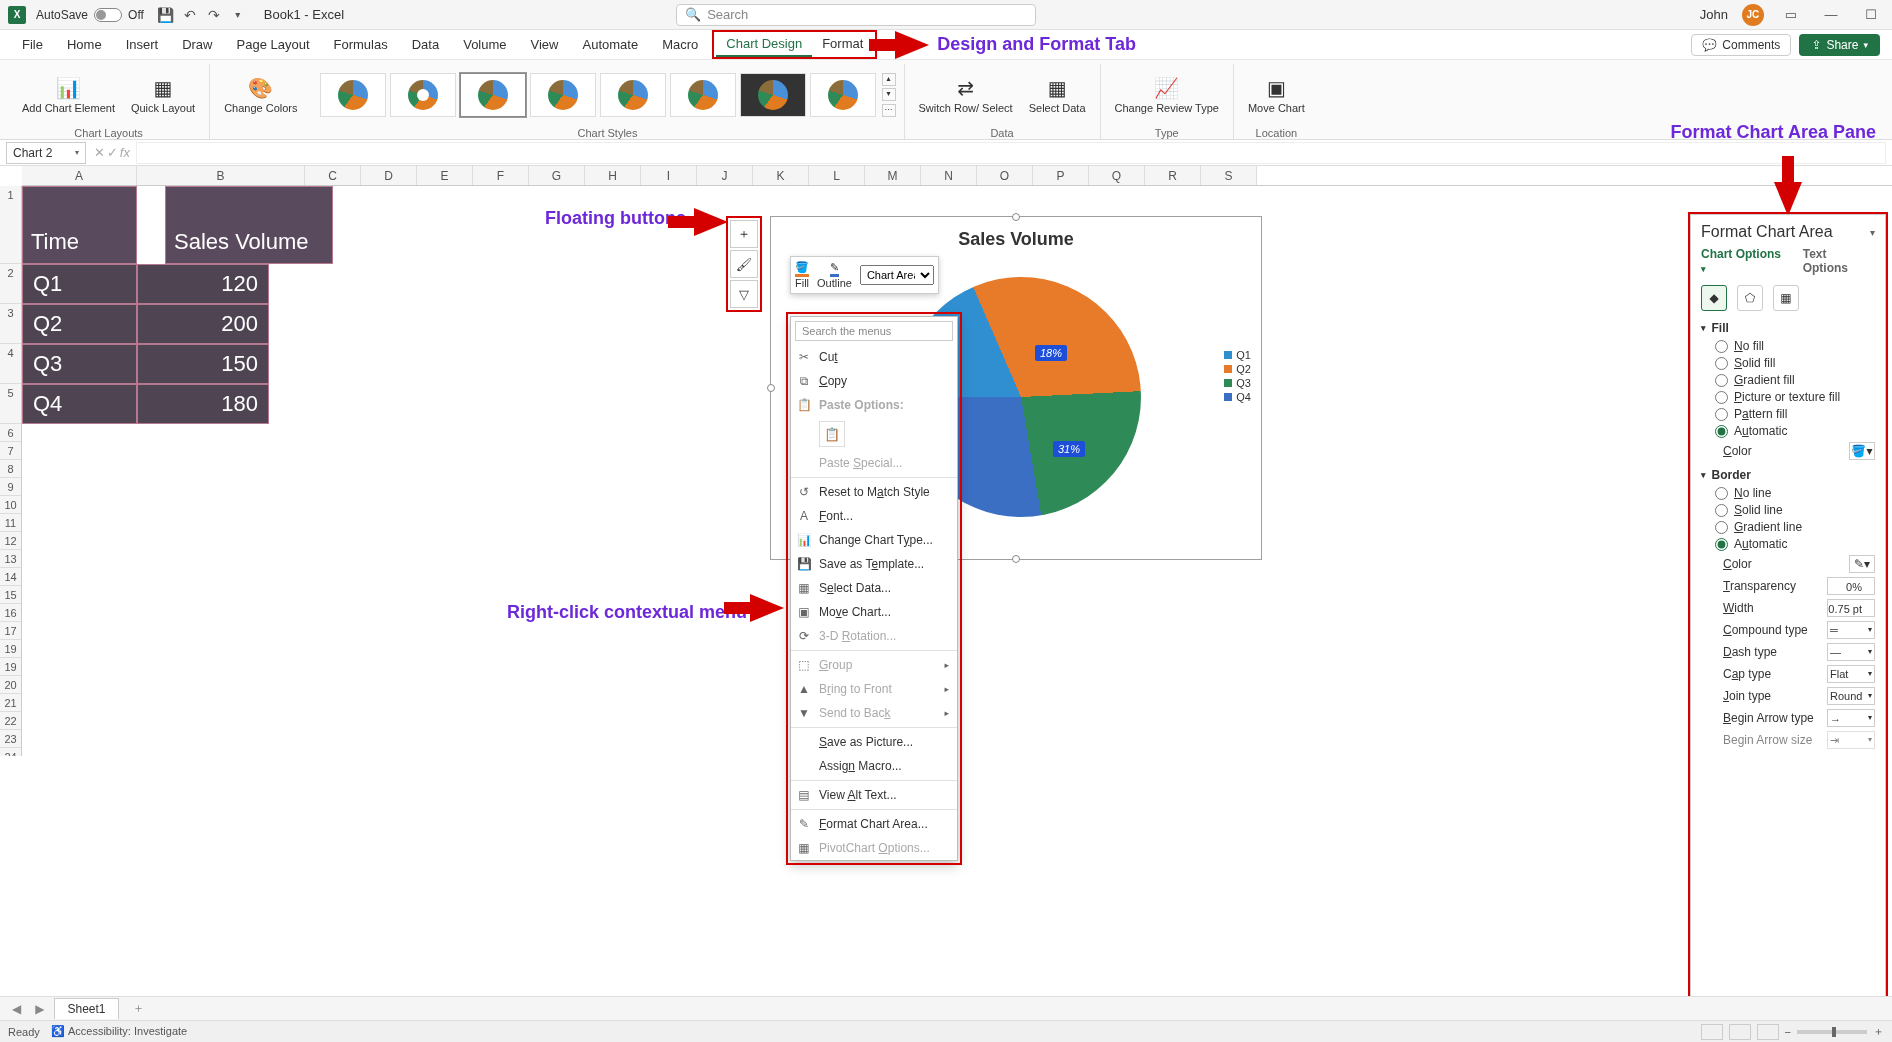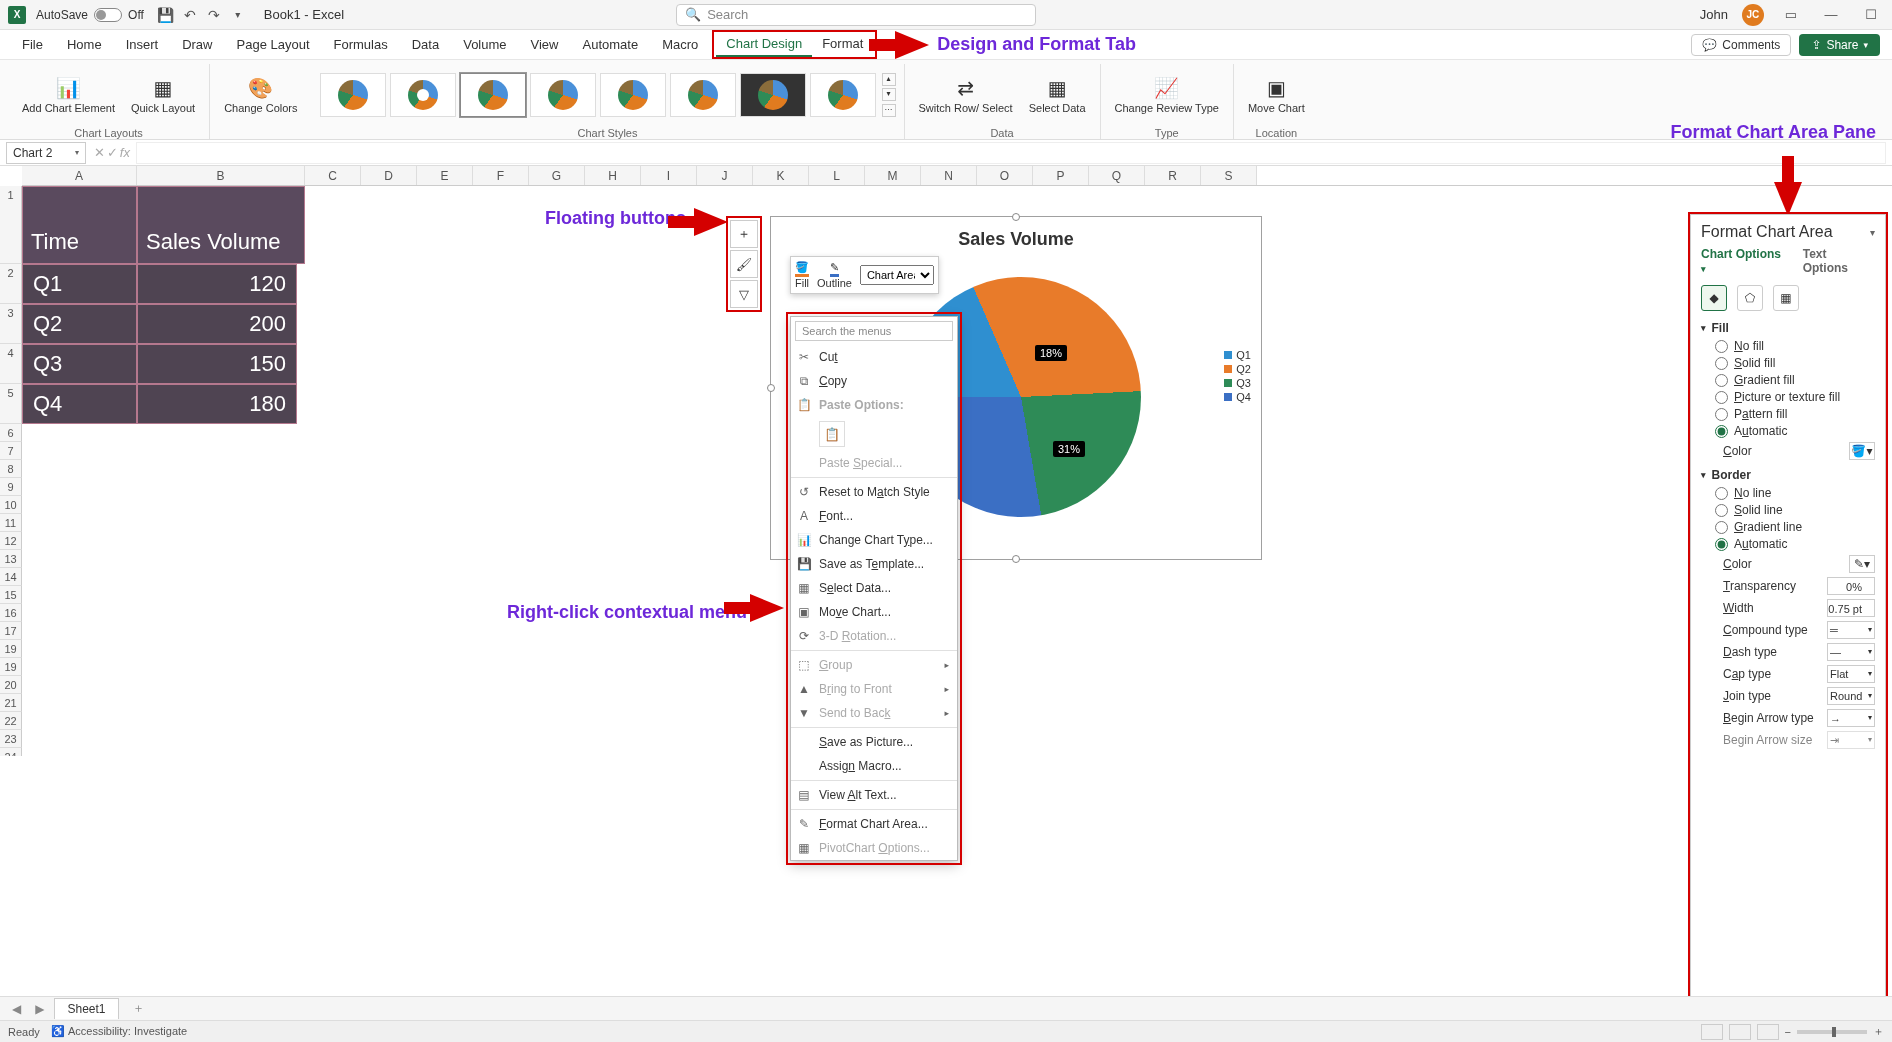--- a/index.html
+++ b/index.html
@@ -58,42 +58,42 @@
 .colheads .ch { width: 56px; border-right: 1px solid #ddd; text-align: center; font-size: 12px; color: #555; line-height: 20px; background: #f5f5f5; }
 .colheads .ch.wide { width: 115px; }
 .colheads .ch.wide2 { width: 168px; }
 .rowheads { position: absolute; top: 20px; left: 0; width: 22px; }
 .rowheads .rh { height: 18px; border-bottom: 1px solid #ddd; border-right: 1px solid #ccc; text-align: center; font-size: 11px; color: #555; background: #f5f5f5; line-height: 18px; }
 .rowheads .rh.tall { height: 78px; }
 .rowheads .rh.med { height: 40px; }
 
 
 .datatable { position: absolute; top: 20px; left: 22px; }
-.datatable .hdr { display: flex; height: 78px; }
+.datatable .hdr { display: flex; height: 78px; gap: 28px; }
 .datatable .hdr .hc { background: #5a4a5e; color: #fff; font-size: 22px; display: flex; align-items: flex-end; padding: 0 8px 8px 8px; border: 1px solid #b5788e; }
 .datatable .hdr .hc:first-child { width: 115px; }
 .datatable .hdr .hc:last-child { width: 168px; }
 .datatable .drow { display: flex; height: 40px; }
 .datatable .dc { background: #4f4452; color: #fff; font-size: 22px; display: flex; align-items: center; padding: 0 10px; border: 1px solid #b5788e; }
 .datatable .dc:first-child { width: 115px; }
-.datatable .dc:last-child { width: 160px; justify-content: flex-end; }
+.datatable .dc:last-child { width: 132px; justify-content: flex-end; }
 
 
 .redlabel { position: absolute; color: #6d28d9; font-weight: bold; font-size: 18px; }
 .redarrow-right { display: inline-block; width: 0; height: 0; border-top: 14px solid transparent; border-bottom: 14px solid transparent; border-left: 34px solid #d40000; position: relative; }
 .redarrow-right::before { content: ""; position: absolute; left: -60px; top: -6px; width: 28px; height: 12px; background: #d40000; }
 .redarrow-down { display: inline-block; width: 0; height: 0; border-left: 14px solid transparent; border-right: 14px solid transparent; border-top: 34px solid #d40000; position: relative; }
 .redarrow-down::before { content: ""; position: absolute; top: -60px; left: -6px; height: 28px; width: 12px; background: #d40000; }
 
 
 .chart-obj { position: absolute; top: 216px; left: 770px; width: 492px; height: 344px; border: 1px solid #a0a0a0; background: #fff; }
 .chart-obj .handle { position: absolute; width: 8px; height: 8px; background: #fff; border: 1px solid #888; border-radius: 50%; }
 .chart-obj .ctitle { text-align: center; font-size: 18px; font-weight: 600; color: #333; margin-top: 12px; }
 .pie { position: absolute; width: 240px; height: 240px; border-radius: 50%; left: 130px; top: 60px; }
-.pie-label { position: absolute; background: #000000; color: #fff; font-size: 11px; padding: 2px 5px; border-radius: 2px; }
+.pie-label { position: absolute; background: #1d4ed8; color: #fff; font-size: 11px; padding: 2px 5px; border-radius: 2px; font-style: italic; }
 .legend { position: absolute; right: 10px; top: 130px; font-size: 11px; }
 .legend .li { display: flex; align-items: center; gap: 4px; margin: 2px 0; }
 .legend .sq { width: 8px; height: 8px; }
 
 .floating-btns { position: absolute; top: 216px; left: 726px; display: flex; flex-direction: column; gap: 2px; border: 2px solid #d40000; padding: 2px; }
 .floating-btns .fb { width: 28px; height: 28px; border: 1px solid #ccc; background: #fff; display: flex; align-items: center; justify-content: center; }
 
 .mini-toolbar { position: absolute; top: 256px; left: 790px; background: #fff; border: 1px solid #ccc; box-shadow: 0 2px 6px rgba(0,0,0,0.2); padding: 4px; display: flex; gap: 8px; align-items: center; }
 .mini-toolbar .mtbtn { display: flex; flex-direction: column; align-items: center; font-size: 11px; }
 .mini-toolbar select { font-size: 11px; padding: 2px; width: 74px; }

